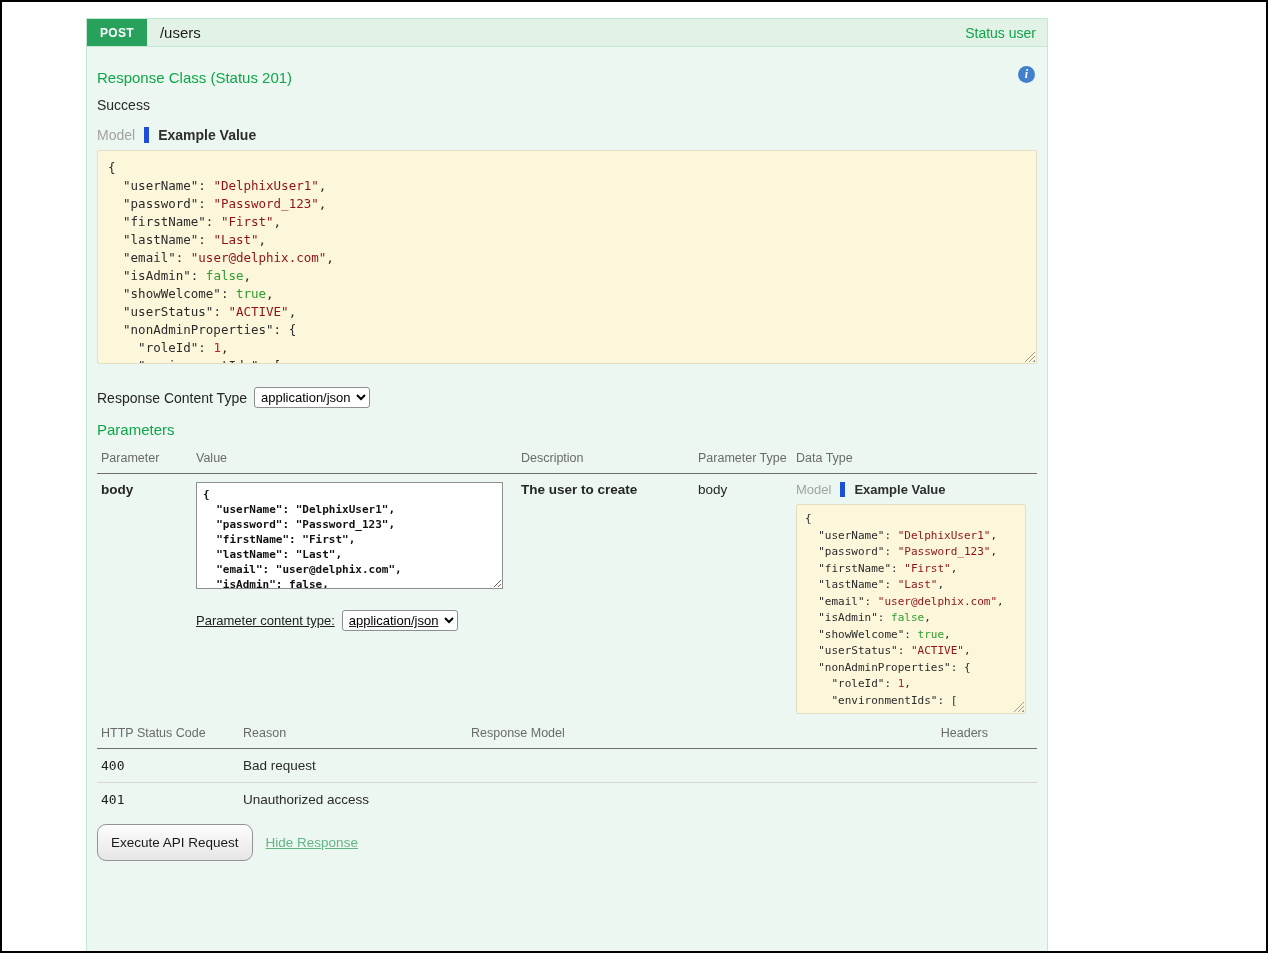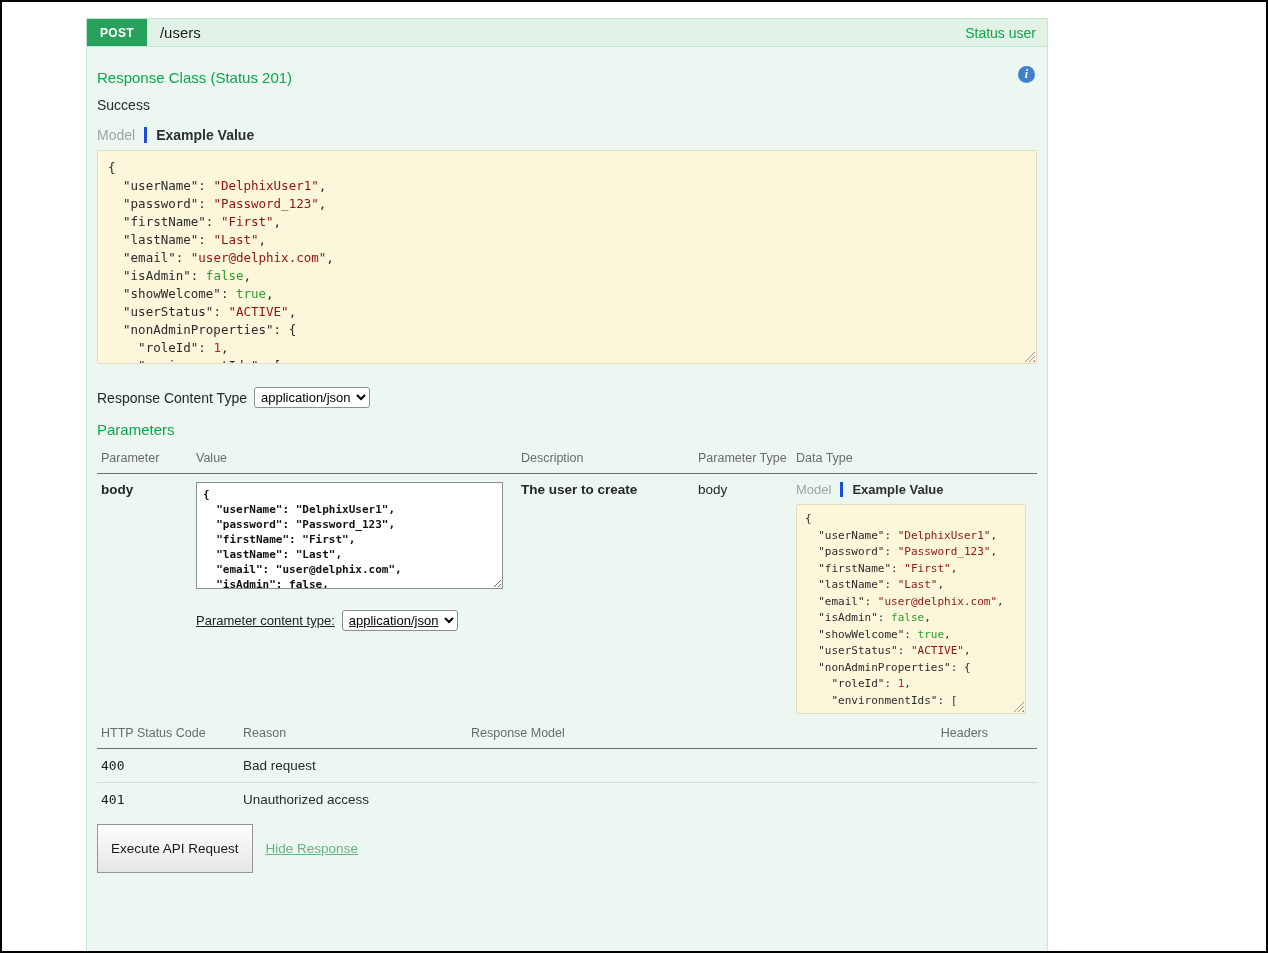--- a/index.html
+++ b/index.html
@@ -17,21 +17,21 @@
   .method-badge{height:100%;display:flex;align-items:center;padding:0 13px;background:var(--badge);color:#fff;font-size:12px;font-weight:bold;letter-spacing:.3px;cursor:pointer;}
   .endpoint-path{margin-left:13px;font-size:15px;color:#1c1c1c;text-decoration:none;}
   .heading-action{margin-left:auto;margin-right:11px;font-size:14px;color:var(--accent);text-decoration:none;cursor:pointer;}
   .panel-content{padding:10px 10px 0 10px;}
   h4.sec{color:var(--accent);font-size:15px;font-weight:400;margin:12px 0 9px;}
   .resp-class-row{display:flex;align-items:flex-start;text-align:center;}
   .info-icon{margin-left:auto;margin-top:9px;margin-right:2px;width:17px;height:17px;border-radius:50%;background:var(--info-blue);color:#fff;
     display:flex;align-items:center;justify-content:center;font-family:"Liberation Serif",serif;font-style:italic;font-weight:bold;font-size:12px;cursor:pointer;}
   .subtitle{font-size:14px;color:#2a2a2a;margin:2px 0 14px;}
   .tabs{display:flex;align-items:center;font-size:14px;margin-bottom:7px;}
-  .tab-inactive{color:#a3a3a3;padding-right:9px;border-right:3px solid #1d4ed8;cursor:pointer;}
+  .tab-inactive{color:#a3a3a3;padding-right:9px;border-right:5px solid #1d4ed8;cursor:pointer;}
   .tab-active{color:#2e2e2e;font-weight:600;padding-left:9px;cursor:pointer;}
   .code-block{position:relative;background:var(--code-bg);border:1px solid var(--code-border);border-radius:2px;
     font-family:"DejaVu Sans Mono",monospace;overflow:hidden;color:#2b2b2b;}
   .code-main{height:214px;font-size:12.5px;line-height:18px;padding:8px 10px;margin-bottom:23px;}
   .code-side{height:210px;font-size:11px;line-height:16.5px;padding:6px 8px;width:230px;}
   .cl{white-space:pre;}
   .ts{color:var(--string-red);} .tn{color:var(--num-red);} .tb{color:var(--bool-green);} .tk{color:#2b2b2b;}
   .resize-corner{position:absolute;right:1px;bottom:1px;width:11px;height:11px;cursor:nwse-resize;
     background:repeating-linear-gradient(135deg,transparent 0 2px,#9a9a90 2px 3px);clip-path:polygon(100% 0,100% 100%,0 100%);}
   .ct-row{display:flex;align-items:center;font-size:14px;margin-bottom:13px;}
@@ -47,22 +47,22 @@
     font-family:"DejaVu Sans Mono",monospace;font-size:11px;font-weight:bold;line-height:15px;padding:4px 6px;white-space:pre;overflow:hidden;}
   .param-ct{display:flex;align-items:center;font-size:13px;margin-top:18px;color:#222;text-decoration:underline;}
   .dt-tabs{font-size:13px;margin-bottom:7px;}
   .rm-table col.r1{width:142px;} .rm-table col.r2{width:228px;} .rm-table col.r3{width:430px;} .rm-table col.r4{width:auto;}
   .rm-table th.hdr-right{text-align:right;padding-right:49px;}
   .rm-table td{padding:9px 4px;border-bottom:1px solid #d7d7d7;}
   .rm-table tr:last-child td{border-bottom:none;}
   .status-code{font-family:"DejaVu Sans Mono",monospace;font-size:13px;color:#1d1d1d;}
   .reason{font-size:13.5px;color:#2a2a2a;}
   .actions-row{display:flex;align-items:center;margin-top:8px;}
-  .execute-btn{font-family:"Liberation Sans",sans-serif;font-size:13.5px;color:#1a1a1a;padding:16px 13px;
-    background:linear-gradient(#fdfdfd,#e6e6e6);border:1px solid #949494;border-radius:0;cursor:pointer;text-align:right;}
+  .execute-btn{font-family:"Liberation Sans",sans-serif;font-size:13.5px;color:#1a1a1a;padding:10px 13px;
+    background:linear-gradient(#fdfdfd,#e6e6e6);border:1px solid #949494;border-radius:9px;cursor:pointer;text-align:right;}
   .hide-response{margin-left:13px;font-size:13.5px;color:#63b483;text-decoration:underline;cursor:pointer;}
 </style>
 </head>
 <body>
 
 <div class="frame">
   <div class="panel">
 
     <div class="panel-heading">
       <span class="method-badge">POST</span>

